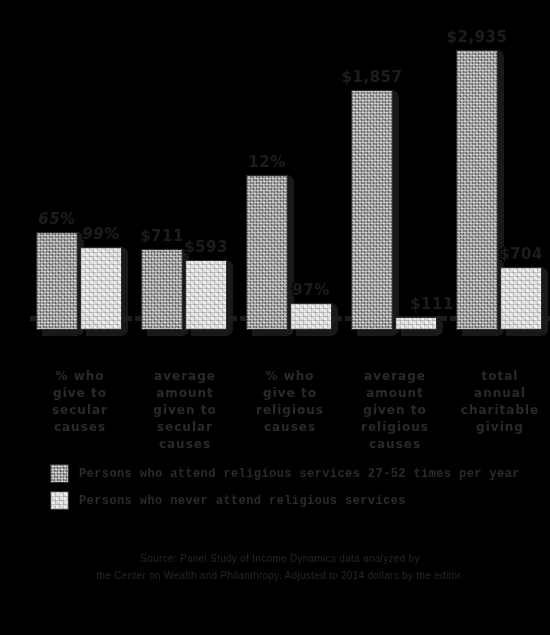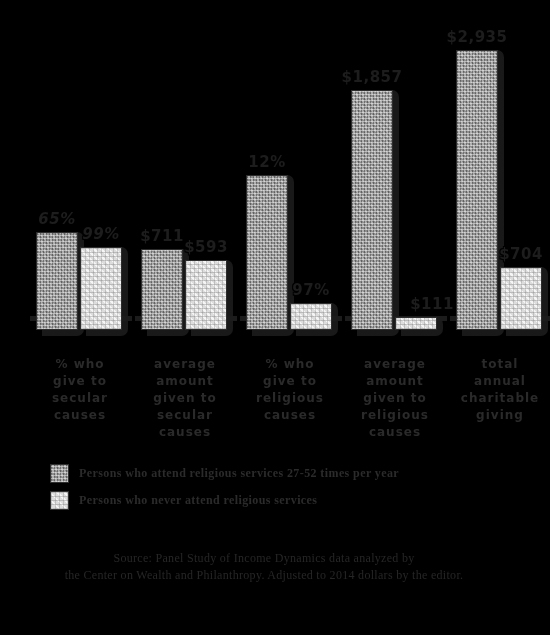--- a/index.html
+++ b/index.html
@@ -106,21 +106,21 @@
   
   #categories {
     position: absolute;
     left: 0;
     top: 352px;
     width: 550px;
     height: 95px;
   }
   .cat {
     position: absolute;
-    top: 4px;
+    top: 16px;
     width: 104px;
     text-align: center;
     color: #2a2a2a;
     font-family: "DejaVu Sans", sans-serif;
     font-size: 12px;
     font-weight: bold;
     line-height: 17px;
     letter-spacing: 1px;
   }
 
@@ -139,37 +139,37 @@
   .legend-swatch {
     width: 19px;
     height: 19px;
     border: 1px solid #303030;
     box-sizing: border-box;
     flex: 0 0 auto;
   }
   .legend-text {
     margin-left: 10px;
     color: #2b2b2b;
-    font-family: Liberation Serif, serif;
+    font-family: Liberation Mono, monospace;
     font-size: 12px;
     font-weight: bold;
     letter-spacing: .4px;
     white-space: nowrap;
   }
 
   
   #source {
     position: absolute;
-    left: 24px;
+    left: 40px;
     top: 550px;
     width: 480px;
     text-align: center;
     color: #262626;
-    font-family: Liberation Serif, serif;
-    font-size: 12px;
+    font-family: Liberation Sans, sans-serif;
+    font-size: 10px;
     line-height: 17px;
     letter-spacing: .3px;
   }
 </style>
 </head>
 <body>
 
 <div id="chart-root">
 
   <div id="plot">

